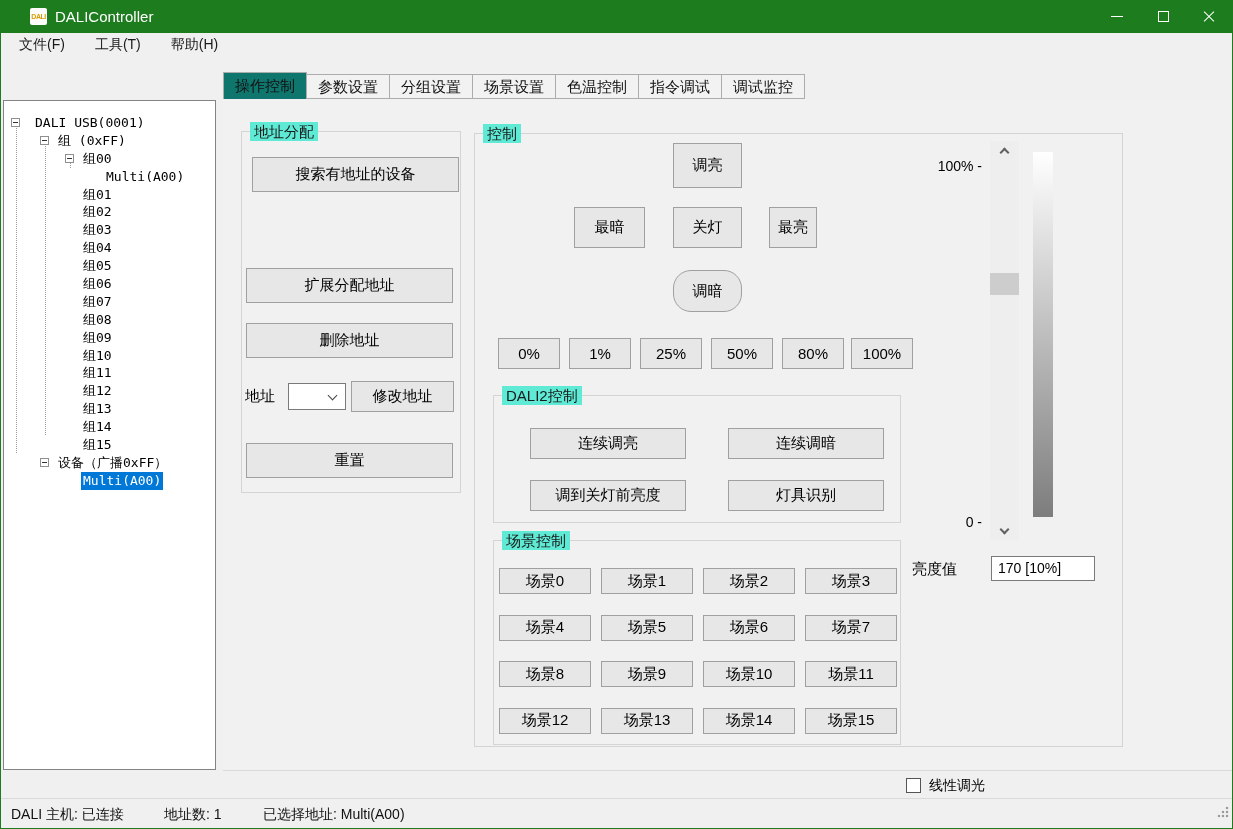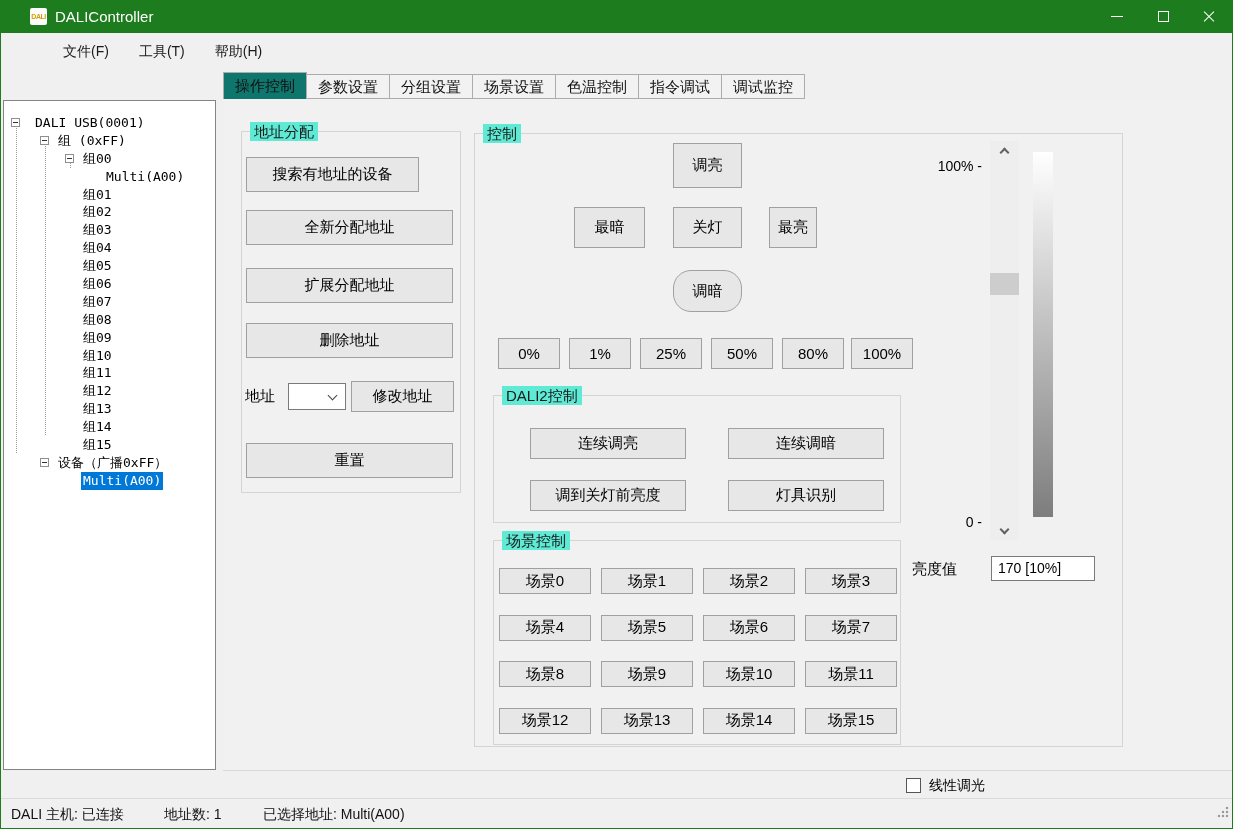--- a/index.html
+++ b/index.html
@@ -16,21 +16,21 @@
   .title{ margin-left:8px; font-size:15px; }
   .win-btns{ margin-left:auto; display:flex; height:100%; }
   .win-btn{ width:46px; height:100%; display:flex; align-items:center; justify-content:center; cursor:pointer; }
   .glyph-min{ width:12px; height:1px; background:#fff; display:block; }
   .glyph-max{ width:11px; height:11px; border:1px solid #fff; display:block; }
   .glyph-close{ position:relative; width:14px; height:14px; display:block; }
   .glyph-close i{ position:absolute; left:0; top:6px; width:14px; height:1px; background:#fff; display:block; }
   .glyph-close .x1{ transform:rotate(45deg); } .glyph-close .x2{ transform:rotate(-45deg); }
   
   .menubar{ position:absolute; left:0; top:33px; width:100%; height:38px; background:#f0f0f0;
-            display:flex; align-items:center; font-size:14px; color:#1a1a1a;padding-left:44px; }
+            display:flex; align-items:flex-start; font-size:14px; color:#1a1a1a; }
   .menu-item{ margin-left:18px; padding:3px 6px; cursor:default; }
   .menu-item:first-child{ margin-left:12px; }
   
   .tree-panel{ position:absolute; left:2px; top:100px; width:213px; height:670px; background:#fff;
                border:1px solid #848484; font-family:"DejaVu Sans Mono", monospace; font-size:13px;
                color:#000; padding-top:13px; overflow:hidden; }
   .trow{ position:relative; height:17.9px; line-height:17.9px; white-space:nowrap; }
   .exp{ position:absolute; top:4px; width:9px; height:9px; border:1px solid #8f8f8f; background:#fff; }
   .exp::after{ content:""; position:absolute; left:1px; top:3px; width:5px; height:1px; background:#333; }
   .tl{ display:inline-block; padding:0 2px; }
@@ -153,22 +153,21 @@
     <span class="tab">色温控制</span>
     <span class="tab">指令调试</span>
     <span class="tab">调试监控</span>
   </div>
 
   <div class="tabpage">
 
     <div class="gbox" style="left:18px; top:32px; width:220px; height:362px;">
       <span class="glabel">地址分配</span>
     </div>
-    <div class="btn" style="left:23px; top:58px; width:173px; height:35px;font-family:Liberation Mono, monospace;">搜索有地址的设备</div>
-    <div class="btn" style="left:23px; top:111px; width:207px; height:35px;">全新分配地址</div>
+    <div class="btn" style="left:29px; top:58px; width:207px; height:35px;font-family:Liberation Mono, monospace;">搜索有地址的设备</div>
     <div class="btn" style="left:23px; top:169px; width:207px; height:35px;">扩展分配地址</div>
     <div class="btn" style="left:23px; top:224px; width:207px; height:35px;">删除地址</div>
     <span class="flabel" style="left:22px; top:288px;">地址</span>
     <div class="combo" style="left:65px; top:284px; width:58px; height:27px;">
       <span></span>
       <span class="chev down"></span>
     </div>
     <div class="btn" style="left:128px; top:282px; width:103px; height:31px;">修改地址</div>
     <div class="btn" style="left:23px; top:344px; width:207px; height:35px;">重置</div>
 

